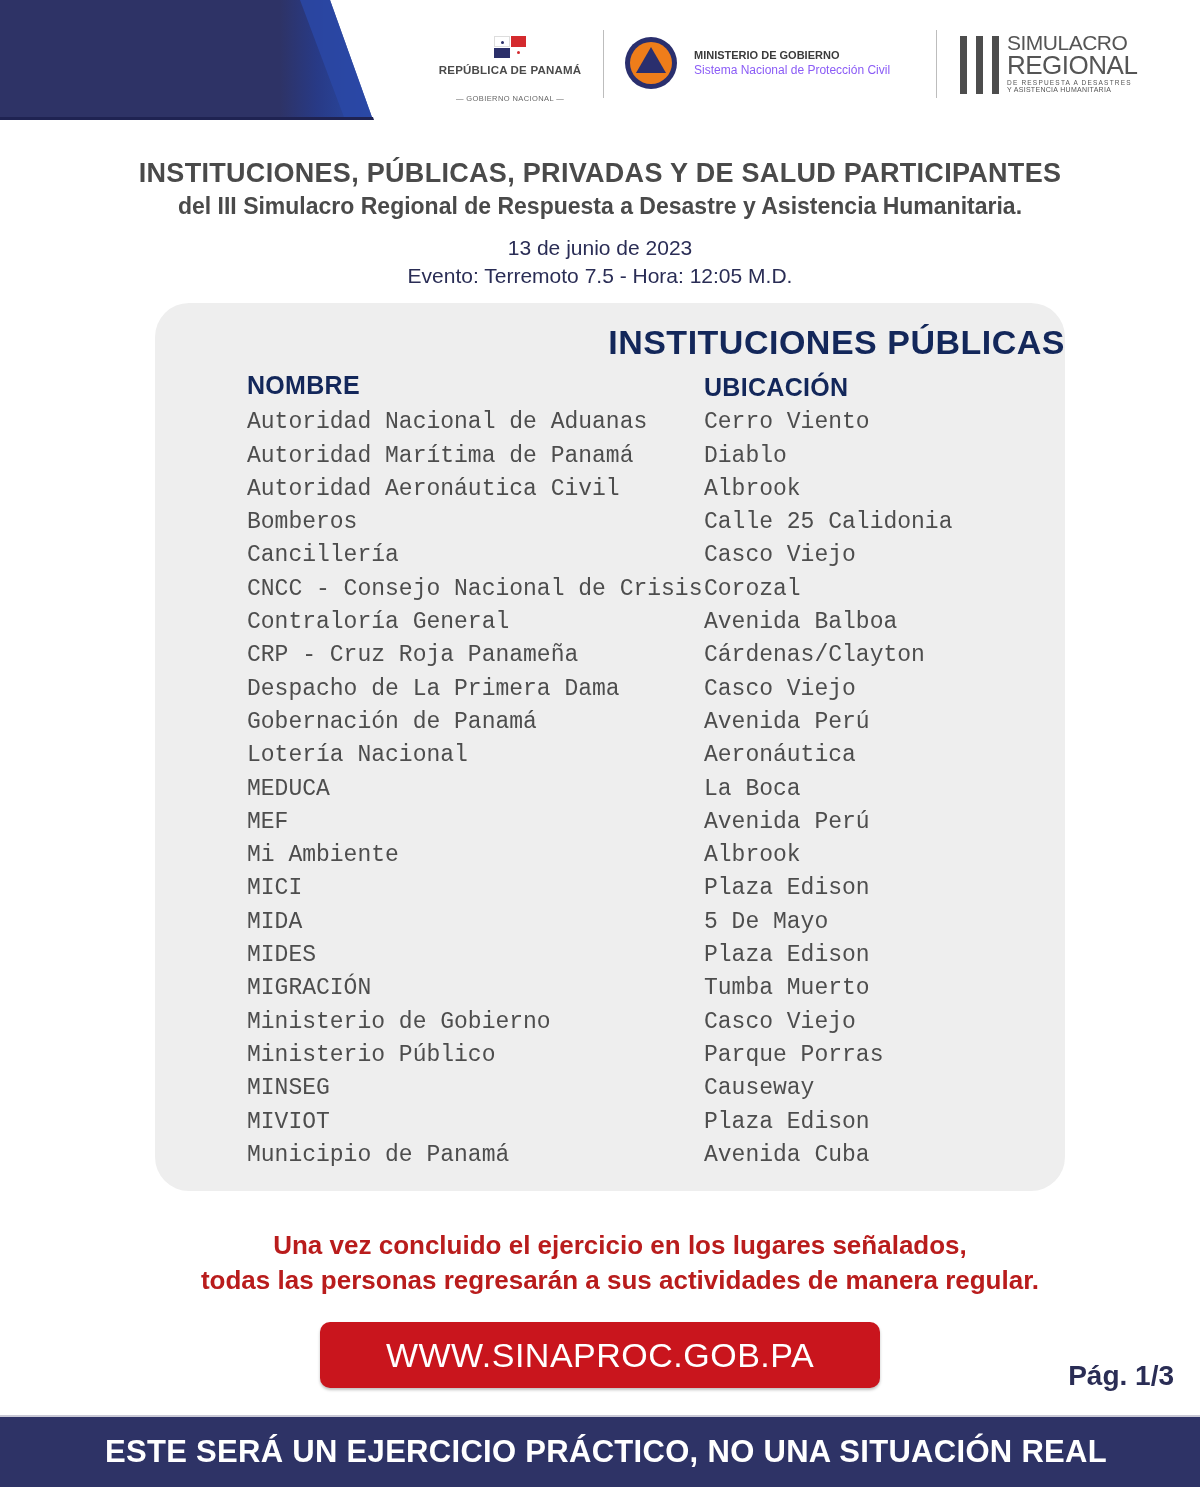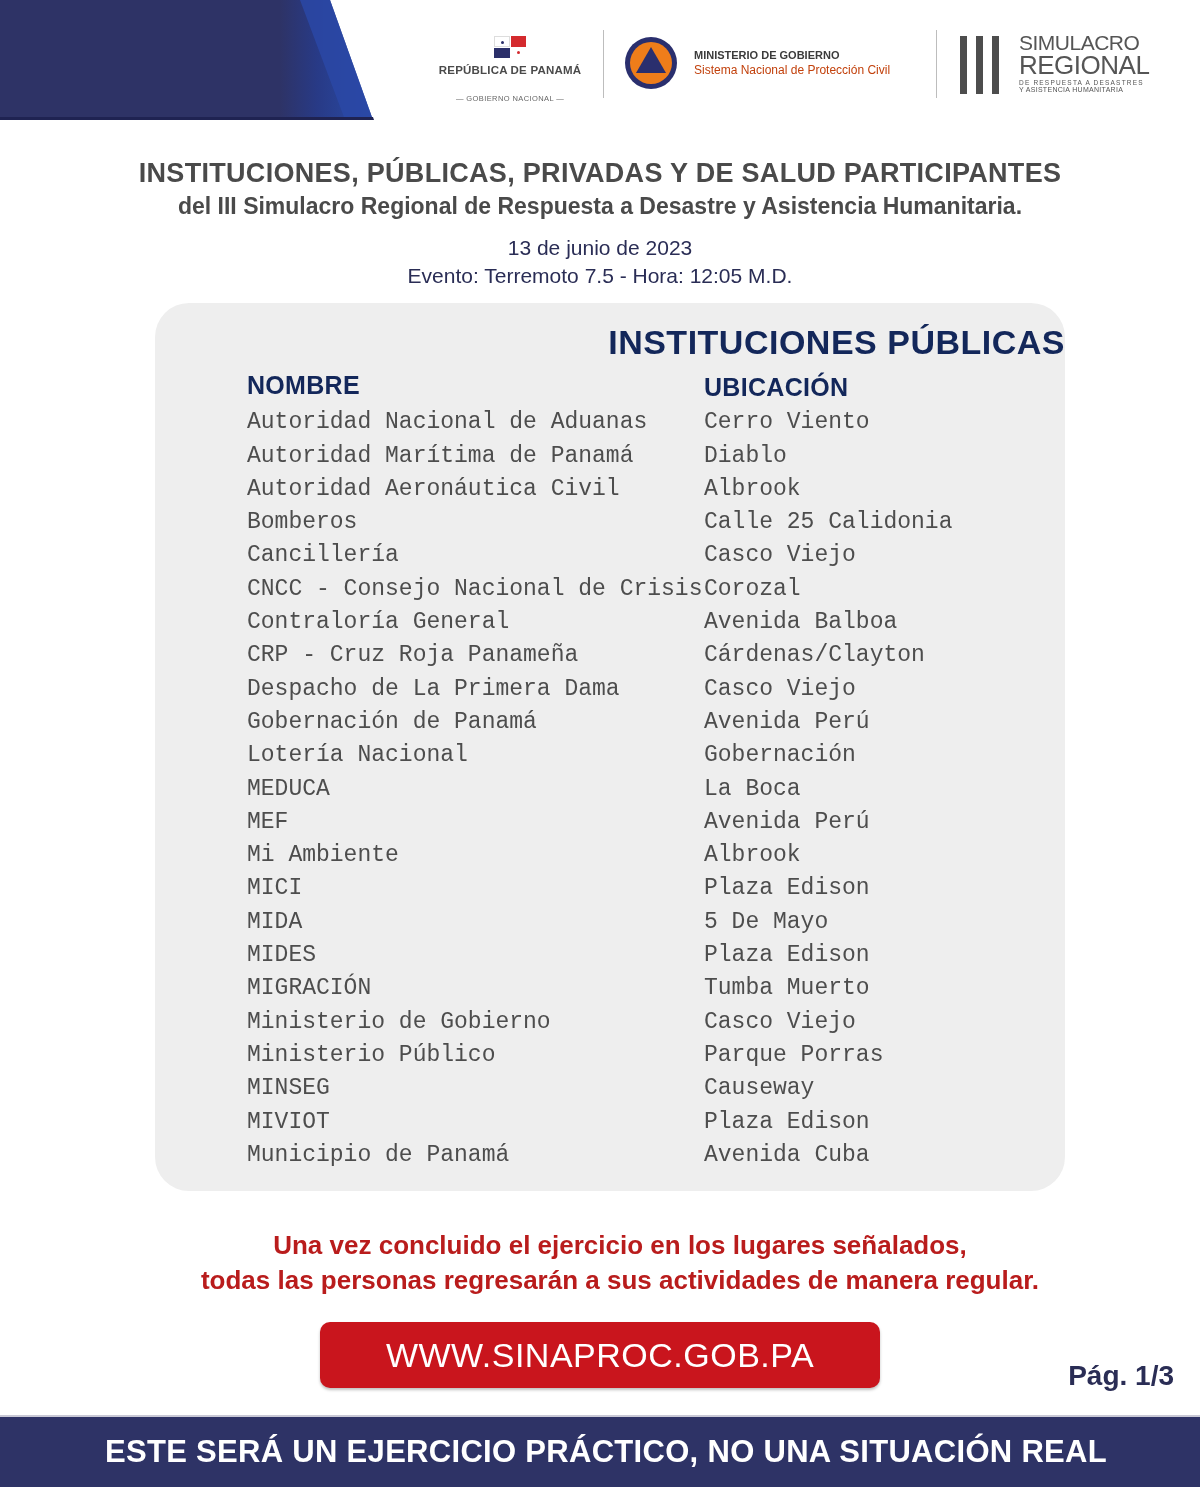--- a/index.html
+++ b/index.html
@@ -47,25 +47,25 @@
     }
     .divider-v {
       position: absolute; top: 2px; width: 1px; height: 68px; background: #bdbdbd;
     }
     .logo-sinaproc {
       position: absolute; left: 204px; top: 8px;
       display: flex; align-items: center; gap: 16px;
     }
     .seal { width: 54px; height: 54px; }
     .min-title { font-size: 11px; font-weight: bold; color: #3b3b3b; white-space: nowrap; }
-    .min-sub { font-size: 12px; color: #c2410c; margin-top: 2px; white-space: nowrap; }
+    .min-sub { font-size: 12px; color: #8b5cf6; margin-top: 2px; white-space: nowrap; }
 
     .logo-simulacro {
       position: absolute; left: 540px; top: 4px;
-      display: flex; align-items: flex-start; gap: 20px; justify-content: center;
+      display: flex; align-items: flex-start; gap: 8px; justify-content: center;
     }
     .roman {
       display: flex; gap: 9px; padding-top: 4px;
     }
     .roman span { width: 7px; height: 58px; background: #4d4d4d; display: block; }
     .sim-text .s1 { font-size: 21px; color: #555; line-height: 21px; letter-spacing: -0.5px; }
     .sim-text .s2 { font-size: 26px; color: #555; line-height: 24px; letter-spacing: -0.5px; }
     .sim-text .s3 { font-size: 6.5px; color: #555; letter-spacing: 1.2px; margin-top: 2px; white-space: nowrap; }
     .sim-text .s4 { font-size: 7px; color: #555; letter-spacing: 0.3px; white-space: nowrap; }
 
@@ -247,21 +247,21 @@
     <div class="row">
         <span class="c-name">Despacho de La Primera Dama</span>
         <span class="c-loc">Casco Viejo</span>
       </div>
     <div class="row">
         <span class="c-name">Gobernación de Panamá</span>
         <span class="c-loc">Avenida Perú</span>
       </div>
     <div class="row">
         <span class="c-name">Lotería Nacional</span>
-        <span class="c-loc">Gobernación</span>
+        <span class="c-loc">Aeronáutica</span>
       </div>
     <div class="row">
         <span class="c-name">MEDUCA</span>
         <span class="c-loc">La Boca</span>
       </div>
     <div class="row">
         <span class="c-name">MEF</span>
         <span class="c-loc">Avenida Perú</span>
       </div>
     <div class="row">

